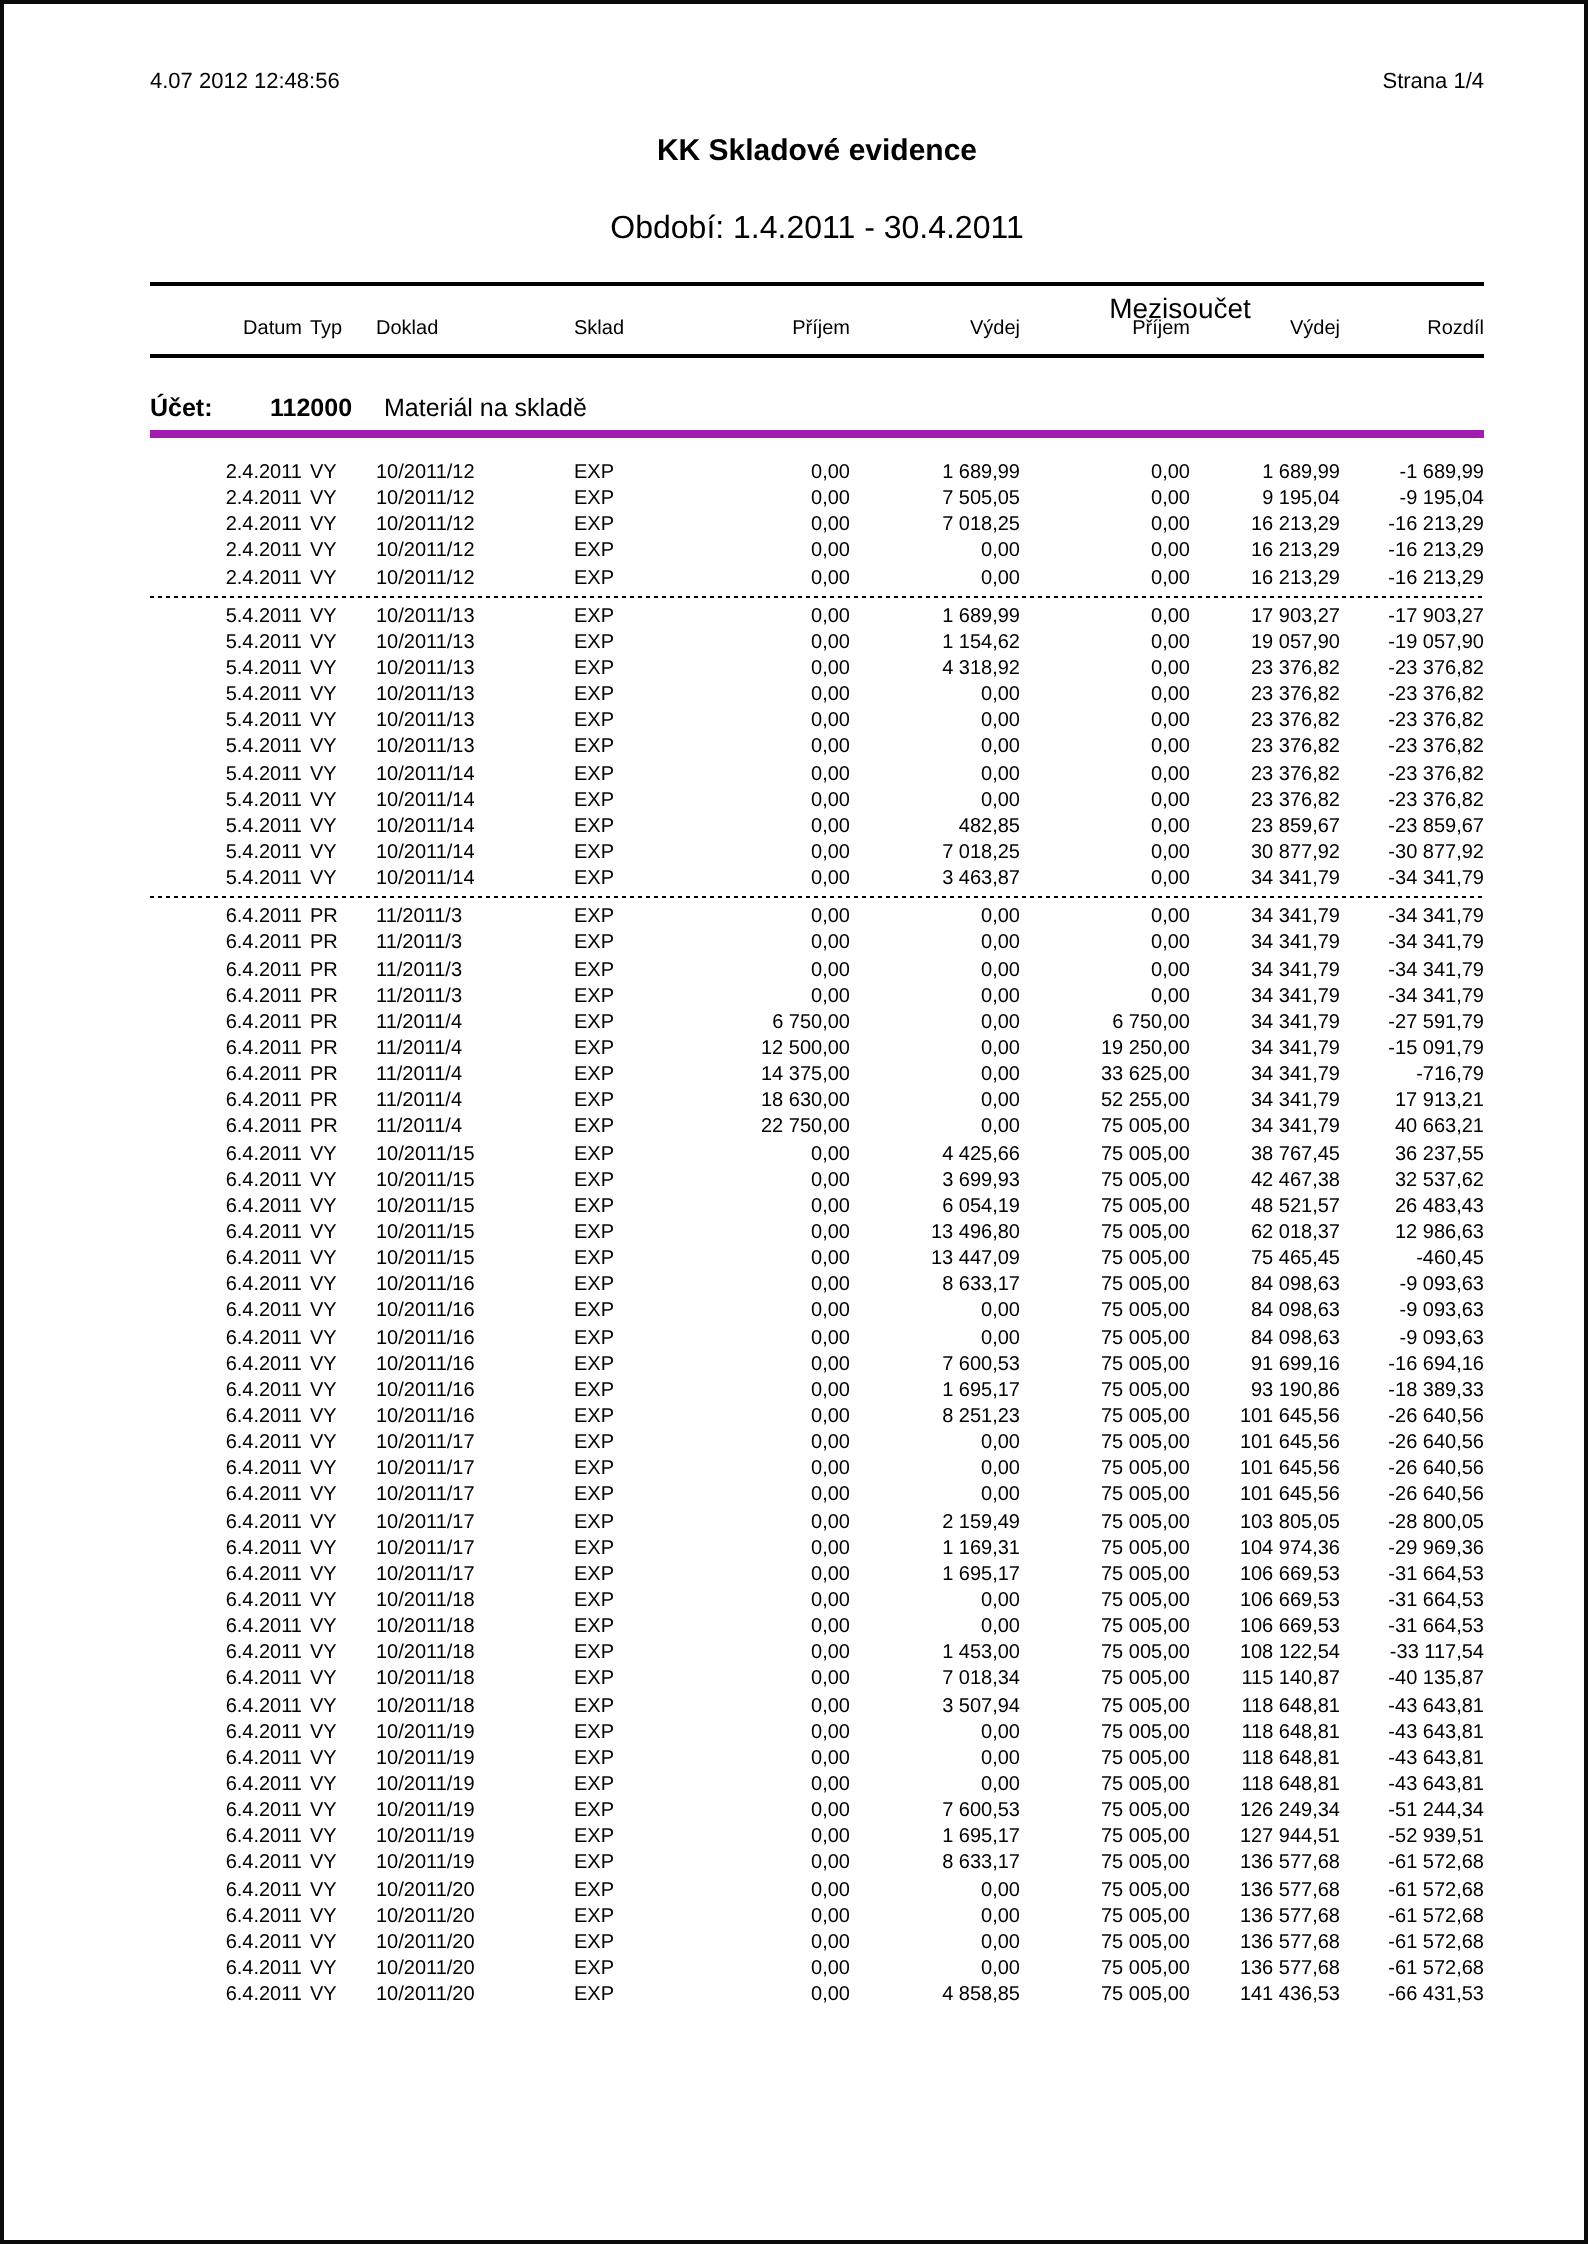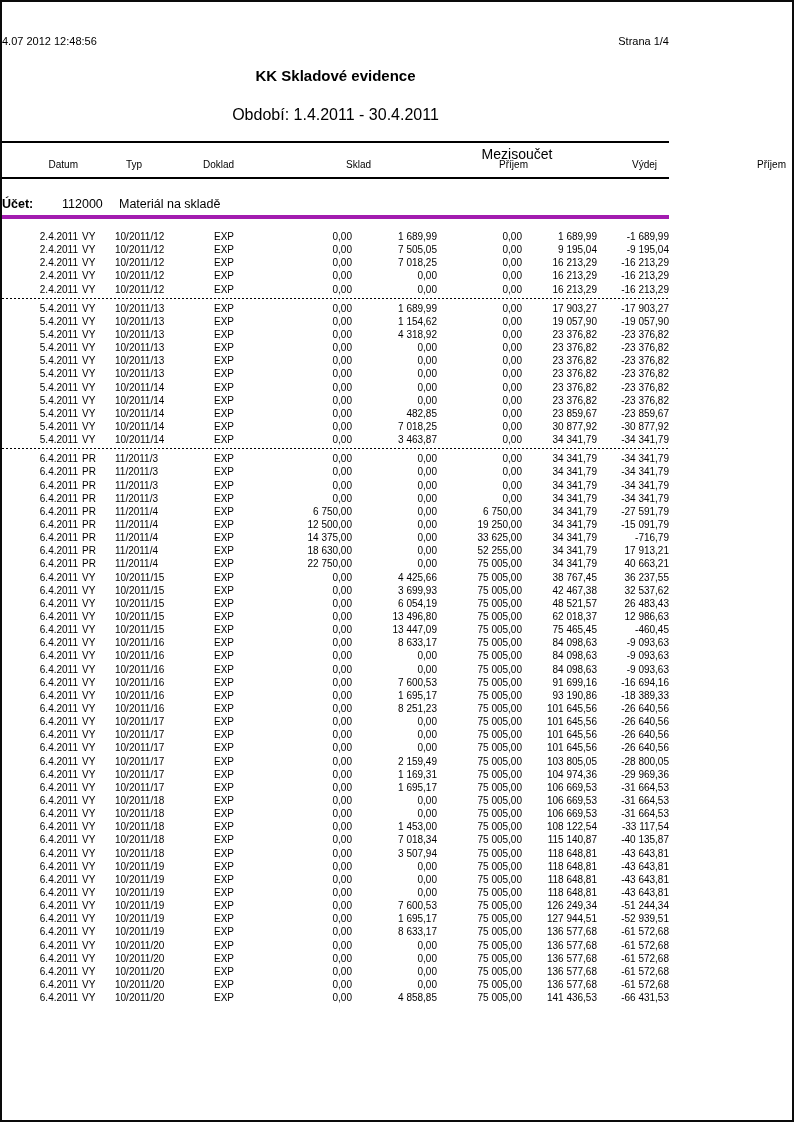--- a/index.html
+++ b/index.html
@@ -10,20 +10,21 @@
     font-family: "Liberation Sans", sans-serif;
     color: #000;
   }
   .page {
     width: 794px; height: 1122px;
     border: 2px solid #0a0a0a;
     background: #fff;
     overflow: hidden;
   }
   .content {
+    margin-left: 73px;
     width: 667px;
     padding-top: 33px;
   }
   
   .hdr-row1 { display: flex; justify-content: space-between; font-size: 11px; height: 17px; }
   .hdr-row2 { display: flex; font-size: 11px; height: 16px; }
   .firma-label { width: 57px; }
   .report-title { text-align: center; font-size: 15px; font-weight: bold; margin-top: 15px; height: 30px; }
   .report-period { text-align: center; font-size: 16px; margin-top: 9px; height: 15px; }
   
@@ -31,36 +32,36 @@
     margin-top: 20px;
     border-top: 2px solid #000;
     border-bottom: 2px solid #000;
   }
   .grid {
     display: grid;
     grid-template-columns: 76px 34px 98px 57px 85px 85px 85px 75px 72px;
   }
   .mezisoucet-row { height: 16px; font-size: 14px; padding-top: 3px; }
   .mezisoucet-row .span78 { grid-column: 7 / 9; text-align: center; }
-  .collabel-row { height: 18px; font-size: 10px; gap: 44px; }
+  .collabel-row { height: 18px; font-size: 10px; }
   .r { text-align: right; }
   .l { text-align: left; }
   .pl3 { padding-left: 3px; }
   .pl4 { padding-left: 4px; }
   
   .account-row {
     margin-top: 13px;
     height: 27px;
     border-bottom: 4px solid #a21caf;
     font-size: 12.5px;
     display: flex;
     align-items: center;
   }
   .account-label { font-weight: bold; width: 60px; }
-  .account-number { font-weight: normal; width: 57px; }
+  .account-number { font-weight: bold; width: 57px; }
   .account-name { }
   
   .tbody { margin-top: 11px; font-size: 10px; }
   .trow { height: 13.15px; align-items: center; }
   .trow > span { white-space: pre; overflow: visible; }
   .dashed-sep {
     height: 1px;
     margin: 2px 0 3px 0;
     background-image: repeating-linear-gradient(to right, #000 0 2px, transparent 2px 4px);
   }

